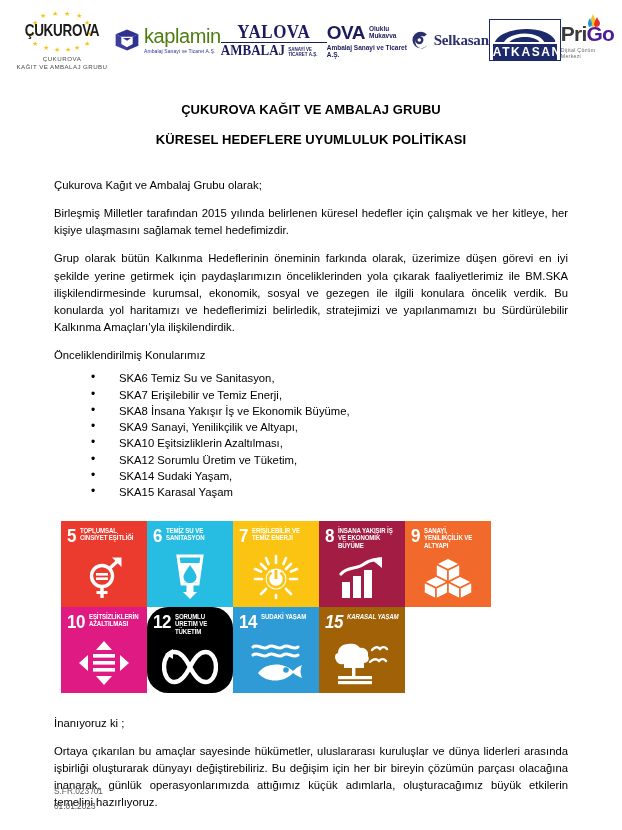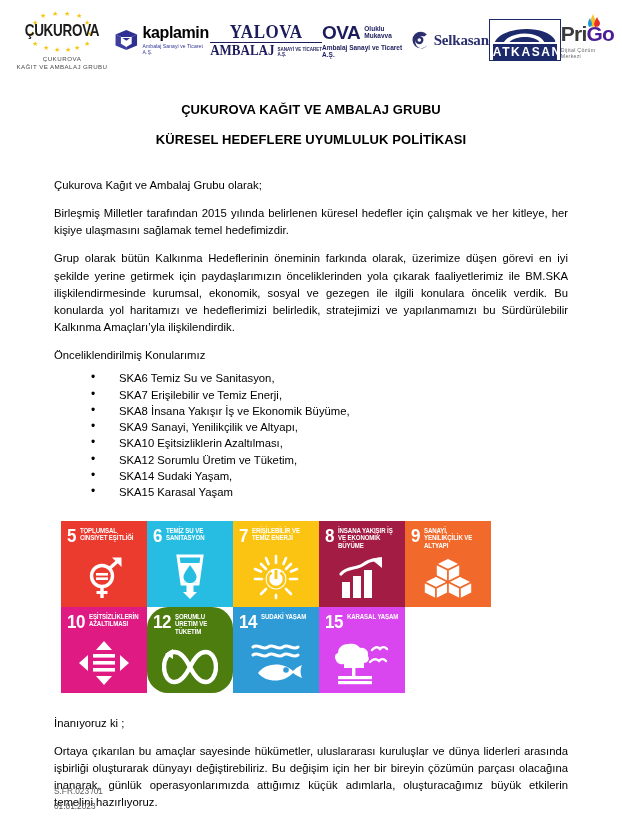--- a/index.html
+++ b/index.html
@@ -77,23 +77,23 @@
     letter-spacing: 0.4px;
     margin-top: 1.5px;
     white-space: nowrap;
   }
 
   
   .kaplamin-logo { flex-direction: row; gap: 4px; align-items: center; }
   .kap-mark { width: 26px; height: 26px; }
   .kap-text { display: flex; flex-direction: column; align-items: flex-start; }
   .kap-name {
-    font-size: 16px;
-    font-weight: bold;
-    color: #000000;
+    font-size: 20px;
+    font-weight: normal;
+    color: #4d7c0f;
     letter-spacing: -0.4px;
     line-height: 1;
   }
   .kap-tag {
     font-size: 5px;
     color: #2e3192;
     letter-spacing: 0.1px;
     margin-top: 2px;
   }
 
@@ -534,21 +534,21 @@
               <polygon points="26,45 34,36 18,36" fill="#fff"></polygon>
               <polygon points="1,23 10,15 10,31" fill="#fff"></polygon>
               <polygon points="51,23 42,15 42,31" fill="#fff"></polygon>
               <rect x="15" y="14" width="22" height="3.6" fill="#fff"></rect>
               <rect x="15" y="21" width="22" height="3.6" fill="#fff"></rect>
               <rect x="15" y="28" width="22" height="3.6" fill="#fff"></rect>
             </svg>
           </div>
         </div>
 
-        <div class="tile" style="background-color: #4d7c0f; border-radius: 21px;">
+        <div class="tile" style="background-color: #000000; border-radius: 21px;">
           <div class="tile-head">
             <div class="tile-num">12</div>
             <div class="tile-label">SORUMLU ÜRETİM VE TÜKETİM</div>
           </div>
           <div class="tile-icon">
             <svg width="56" height="38" viewBox="0 0 56 38">
               <path d="M28 19 C23 9 18 4 12.5 4 C6.5 4 2 10.5 2 19 C2 27.5 6.5 34 12.5 34 C18 34 23 29 28 19 Z" fill="none" stroke="#fff" stroke-width="4.4" stroke-linecap="round"></path>
               <path d="M28 19 C33 29 38 34 43.5 34 C49.5 34 54 27.5 54 19 C54 10.5 49.5 4 43.5 4 C38 4 33 9 28 19 Z" fill="none" stroke="#fff" stroke-width="4.4" stroke-linecap="round"></path>
               <polygon points="11,1 11,11 3,6" fill="#fff"></polygon>
             </svg>
@@ -565,21 +565,21 @@
               <g fill="none" stroke="#fff" stroke-width="3" stroke-linecap="round">
                 <path d="M5 5 C10 1 15 9 20 5 C25 1 30 9 35 5 C40 1 45 9 50 5"></path>
                 <path d="M5 13 C10 9 15 17 20 13 C25 9 30 17 35 13 C40 9 45 17 50 13"></path>
               </g>
               <path d="M10 31 C18 20 36 20 45 29 C49 25 52 24 54 23 C52 27 52 32 54 36 C52 35 49 34 45 31 C36 41 18 41 10 31 Z" fill="#fff"></path>
               <circle cx="38" cy="28" r="2.8" fill="#2E9BD6"></circle>
             </svg>
           </div>
         </div>
 
-        <div class="tile" style="background-color: #d946ef;">
+        <div class="tile" style="background-color: #a16207; font-style: italic;">
           <div class="tile-head">
             <div class="tile-num">15</div>
             <div class="tile-label">KARASAL YAŞAM</div>
           </div>
           <div class="tile-icon">
             <svg width="56" height="46" viewBox="0 0 56 46">
               <path d="M14 4 C8 4 4 8 4 13 C1 14 0 17 2 20 C2.5 23 6 25 10 24 L10 28 L30 28 L30 23 C34 23 36 19 34 16 C35 11 31 7 26 8 C24 4 18 3 14 4 Z" fill="#fff"></path>
               <rect x="18" y="27" width="3.4" height="11" fill="#fff"></rect>
               <g fill="none" stroke="#fff" stroke-width="2.4" stroke-linecap="round">
                 <path d="M38 10 C41 6.5 44 6.5 46 9"></path>

